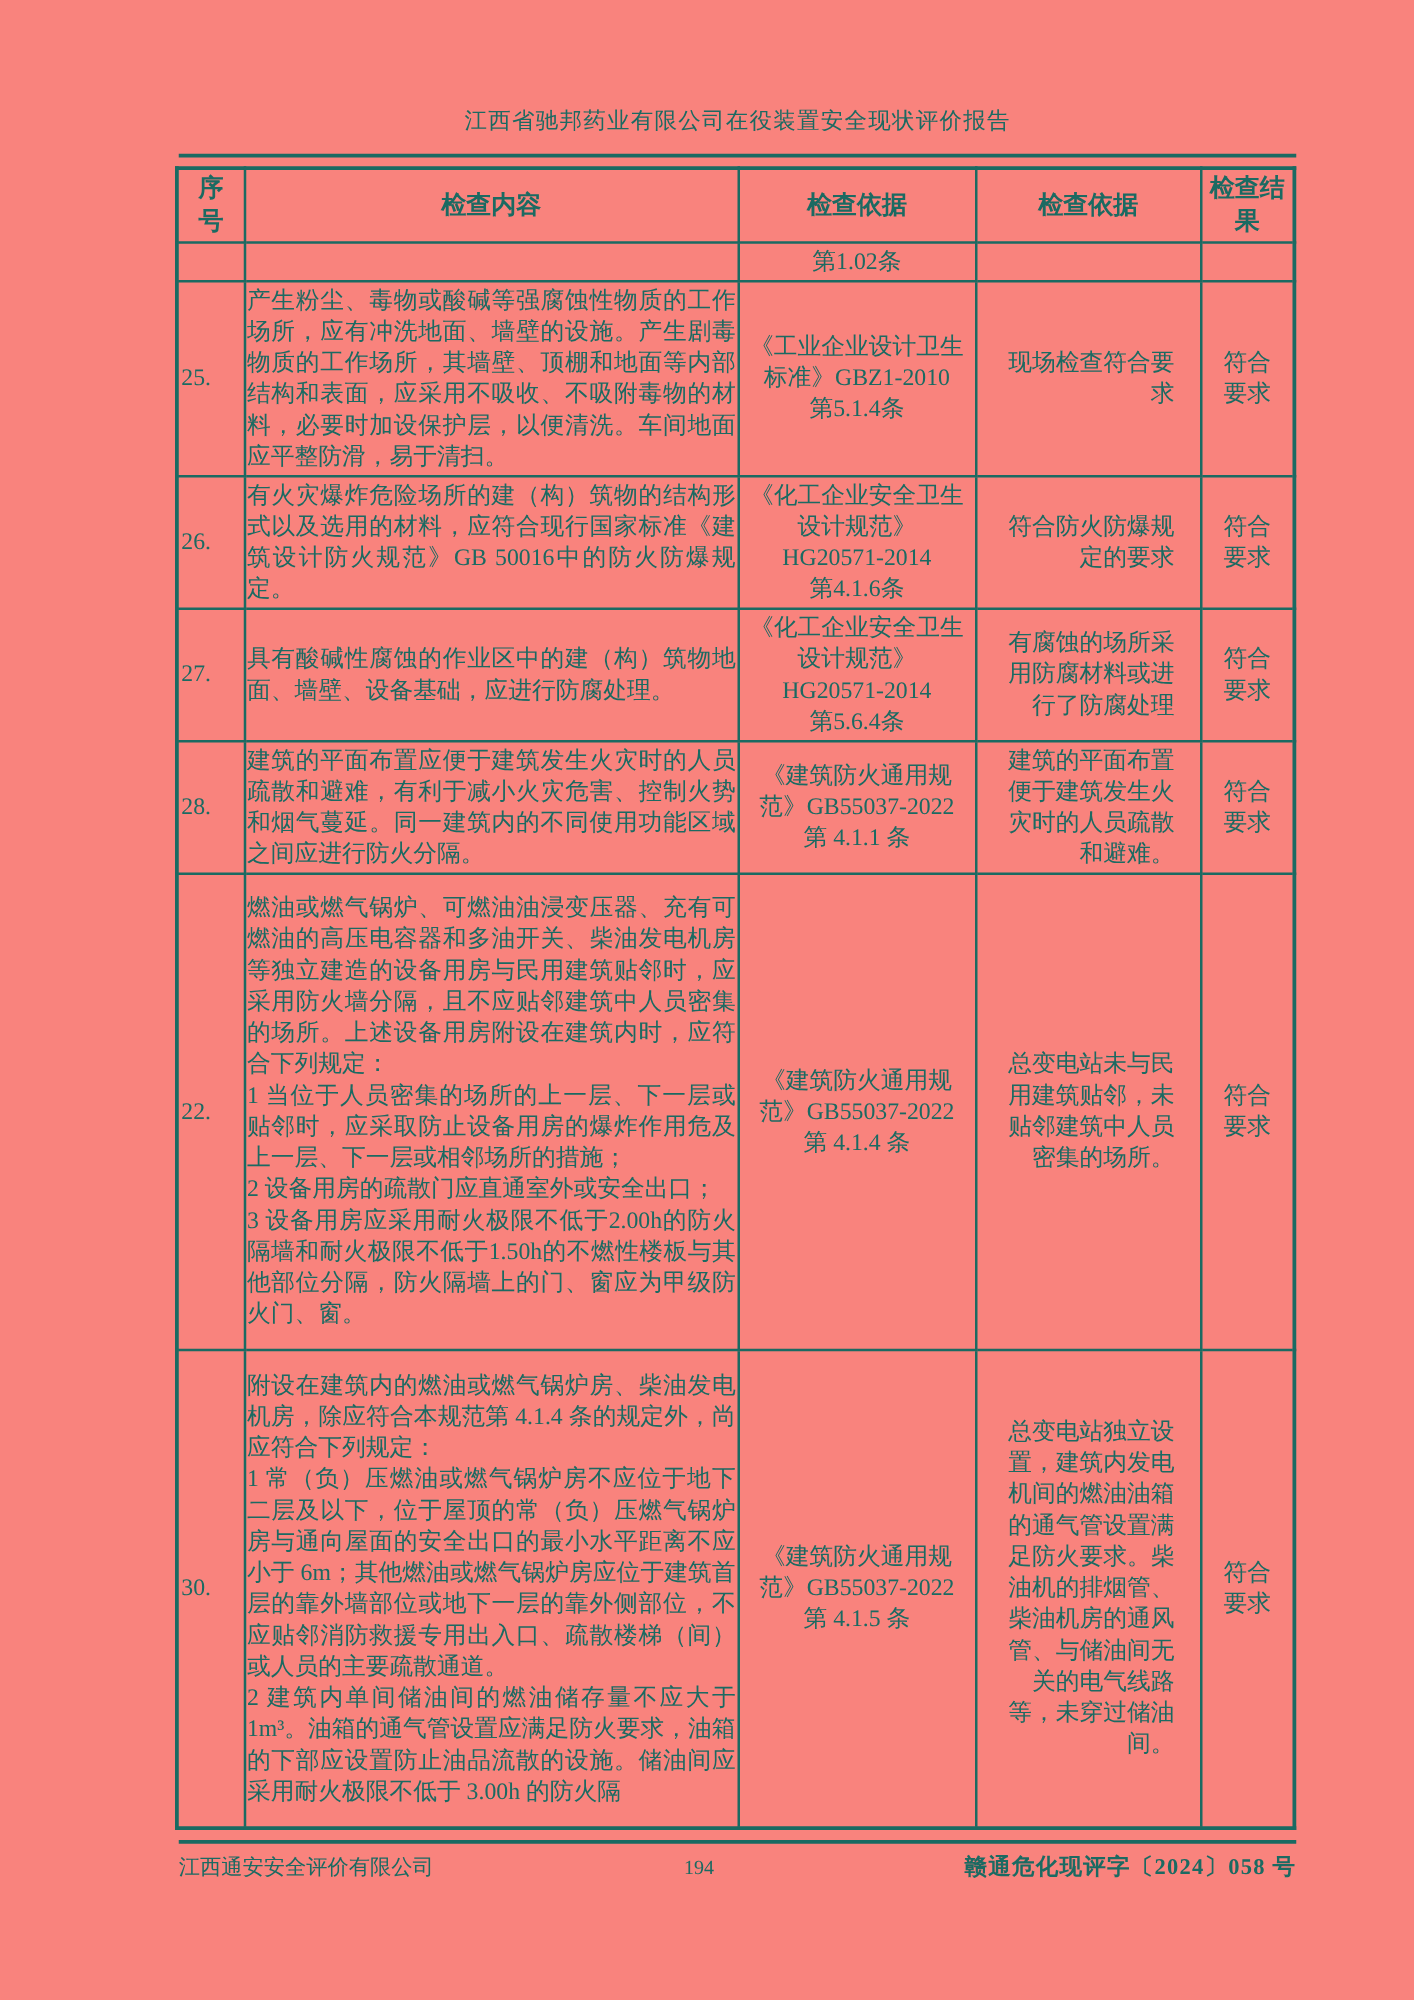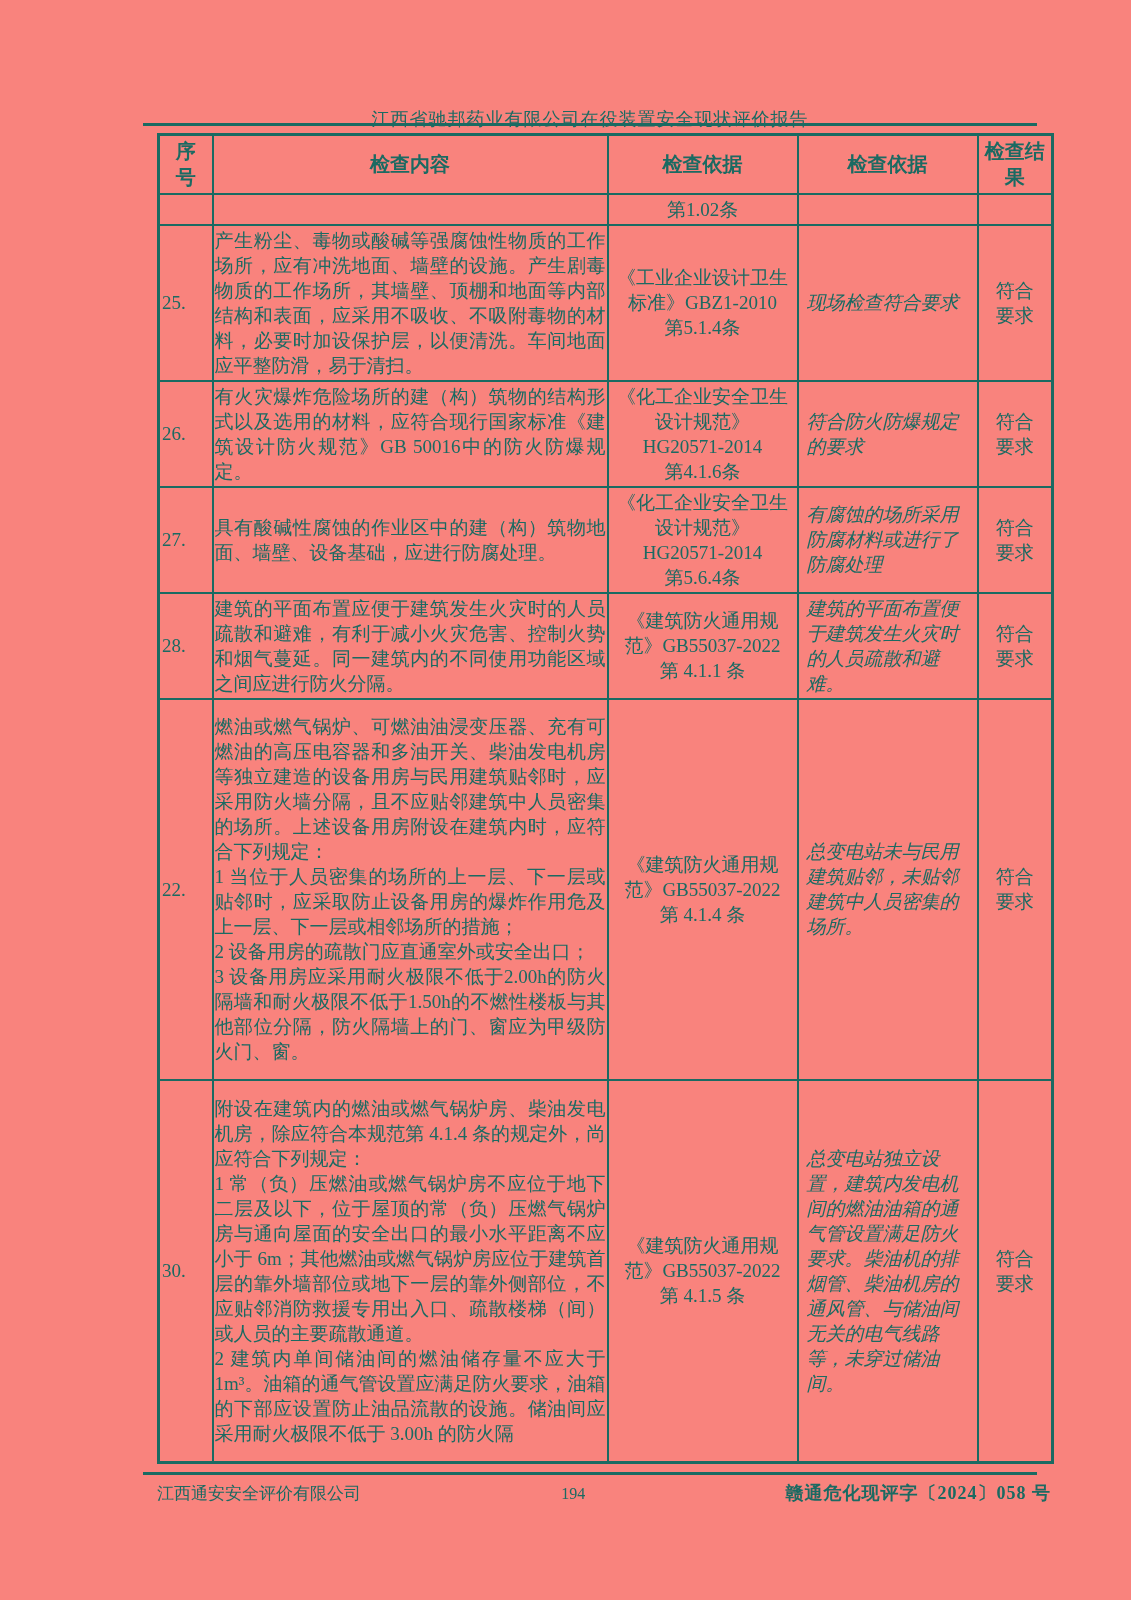--- a/index.html
+++ b/index.html
@@ -10,56 +10,56 @@
   body{background:var(--bg);}
   .page{
     position:relative;
     width:1131px;height:1600px;
     background:var(--bg);
     overflow:hidden;
     font-family:"Liberation Serif","DejaVu Serif",serif;
     color:var(--ink);
   }
   .doc-title{
-    position:absolute;top:107px;left:143px;width:894px;
+    position:absolute;top:84px;left:143px;width:894px;
     text-align:center;font-size:18px;letter-spacing:1px;
     white-space:nowrap;
   }
   .title-rule{
     position:absolute;top:123px;left:143px;width:894px;height:3px;
     background:var(--ink);
   }
   table.inspection{
-    position:absolute;top:133px;left:157px;width:894px;
+    position:absolute;top:133px;left:140px;width:894px;
     border-collapse:collapse;table-layout:fixed;
     border:3px solid var(--ink);
   }
   .inspection th,.inspection td{
     border:2px solid var(--ink);
     vertical-align:middle;
     color:var(--ink);
     overflow:hidden;
   }
   .inspection thead tr{height:59px;}
   .inspection th{
     font-size:20px;font-weight:bold;text-align:center;
     line-height:26px;padding:0 6px;
   }
   .inspection td{font-size:19px;line-height:25px;}
   td.col-no{text-align:left;padding:0 2px;}
   td.col-content{text-align:justify;padding:2px 1px;white-space:pre-line;}
   td.col-basis{text-align:center;padding:2px 6px;white-space:pre-line;}
-  td.col-actual{text-align:left;padding:2px 8px;white-space:pre-line;font-style:italic;}
+  td.col-actual{text-align:right;padding:2px 20px;white-space:pre-line;}
   td.col-result{text-align:center;padding:2px 10px;}
   .footer-rule{
     position:absolute;top:1472px;left:143px;width:894px;height:3px;
     background:var(--ink);
   }
   .doc-footer{
-    position:absolute;top:1481px;left:157px;width:894px;
+    position:absolute;top:1481px;left:143px;width:894px;
     display:flex;justify-content:space-between;align-items:baseline;
   }
   .footer-company{font-size:17px;}
   .footer-page{font-size:16px;}
   .footer-doc{font-size:18px;font-weight:bold;letter-spacing:1px;}
 </style>
 </head>
 <body>
 
 <div class="page">

